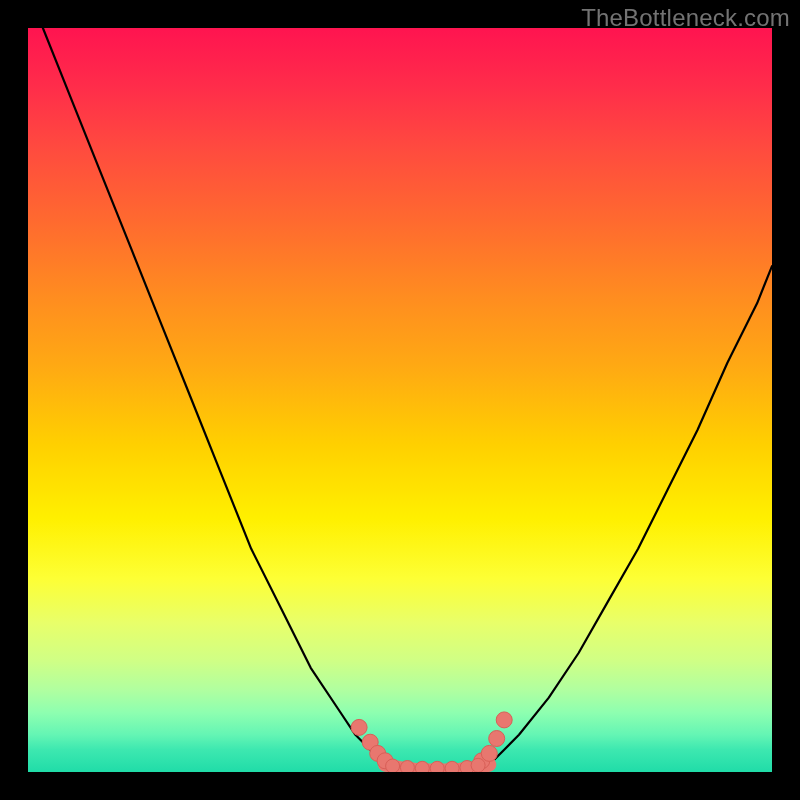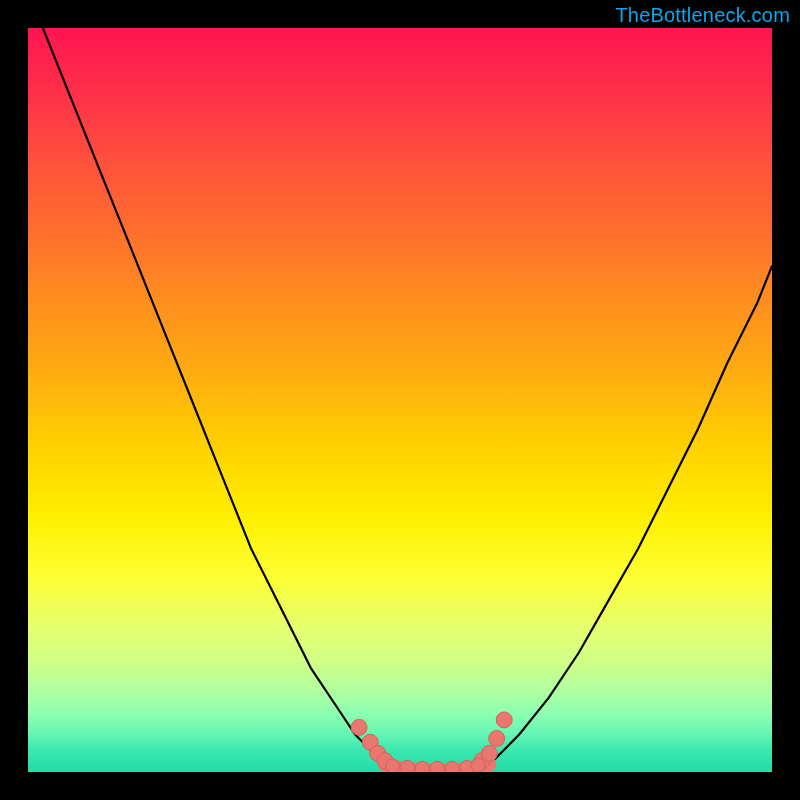--- a/index.html
+++ b/index.html
@@ -43,22 +43,22 @@
       #8effb0 92%,
       #64f5b4 95%,
       #3de8b0 97%,
       #20dca8 100%
     );
   }
   .watermark {
     position: absolute;
     top: 4px;
     right: 10px;
-    color: #0ea5e9;
-    font-size: 20px;
+    color: #737373;
+    font-size: 24px;
     font-weight: 500;
     letter-spacing: 0.2px;
     user-select: none;
   }
   svg.curves {
     position: absolute;
     left: 28px;
     top: 28px;
     width: 744px;
     height: 744px;

